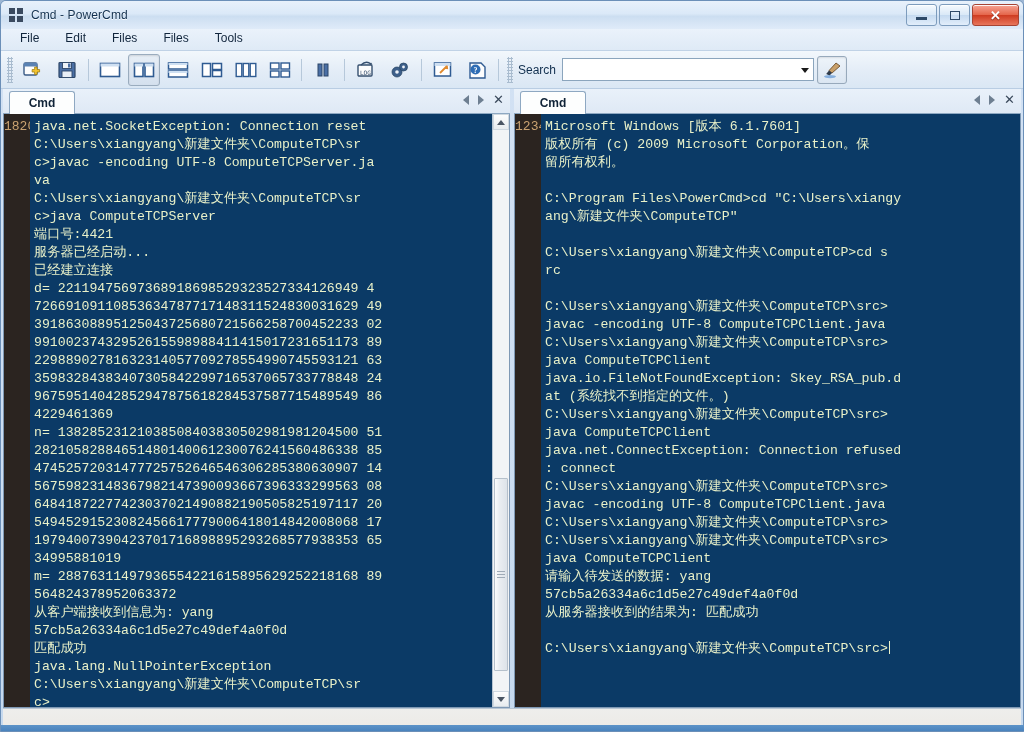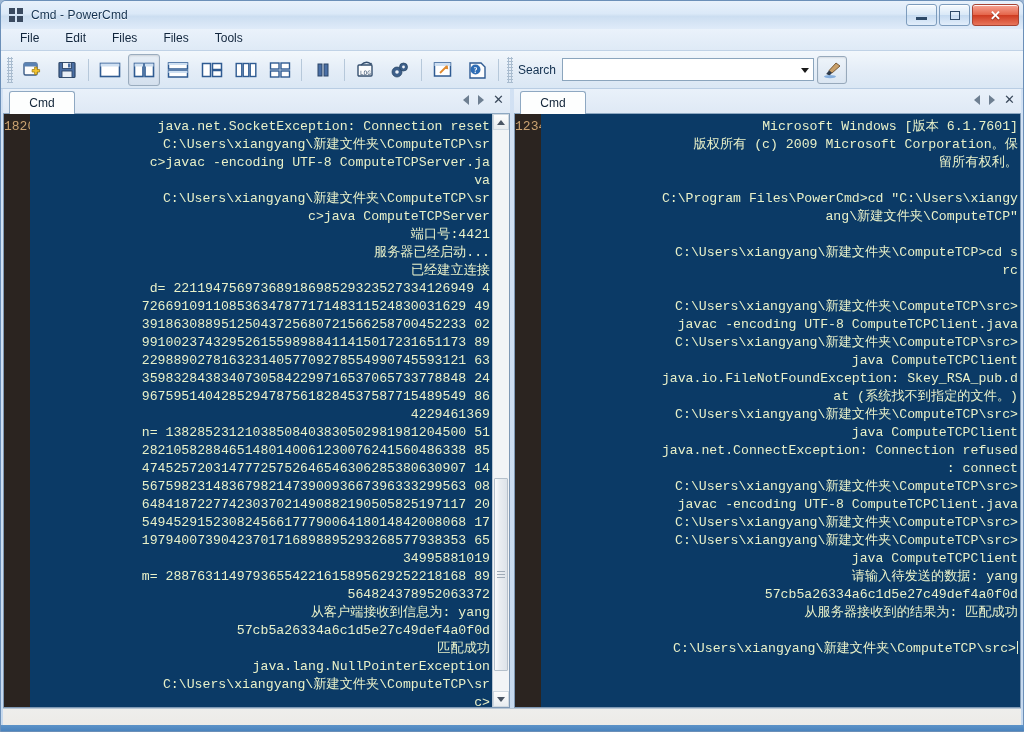--- a/index.html
+++ b/index.html
@@ -125,21 +125,21 @@
     height:24px;flex:0 0 24px;display:flex;align-items:flex-end;
     background:linear-gradient(180deg,#e9f1fa 0%,#dfe9f5 100%);
     border-bottom:1px solid #8ea8c2;
     position:relative;
   }
   .tab{
     height:22px;min-width:44px;margin-left:6px;
     background:#fdfefe;border:1px solid #8ea8c2;border-bottom:none;
     border-radius:3px 3px 0 0;
     display:flex;align-items:center;justify-content:center;
-    padding:0 10px;font-size:12px;font-weight:normal;color:#102337;
+    padding:0 10px;font-size:12px;font-weight:bold;color:#102337;
     position:relative;top:1px;
   }
   .tabctl{
     position:absolute;right:6px;top:4px;display:flex;gap:9px;align-items:center;
     color:#4a5a6c;font-size:11px;
   }
   .tri-l{width:0;height:0;border-top:5px solid transparent;border-bottom:5px solid transparent;border-right:6px solid #6e7f91;}
   .tri-r{width:0;height:0;border-top:5px solid transparent;border-bottom:5px solid transparent;border-left:6px solid #6e7f91;}
   .xmark{font-size:13px;color:#39485a;line-height:1;}
 
@@ -156,21 +156,20 @@
     overflow:hidden;white-space:pre;
   }
   .screen{
     flex:1 1 auto;min-width:0;overflow:hidden;
     background:#0b3a66;
     color:#e9f1c9;
     font-family:"Liberation Mono","DejaVu Sans Mono",monospace;
     font-size:13.2px;line-height:18px;
     padding:4px 2px 0 4px;box-sizing:border-box;
     white-space:pre;
-    text-align:right;
   }
   .screen .ln{display:block;height:18px;overflow:hidden;}
   .cursor{
     display:inline-block;width:1px;height:13px;background:#e9f1c9;
     vertical-align:-2px;margin-left:1px;
   }
 
   
   .vscroll{
     flex:0 0 16px;background:#f0f0f0;border-left:1px solid #b9c6d3;

